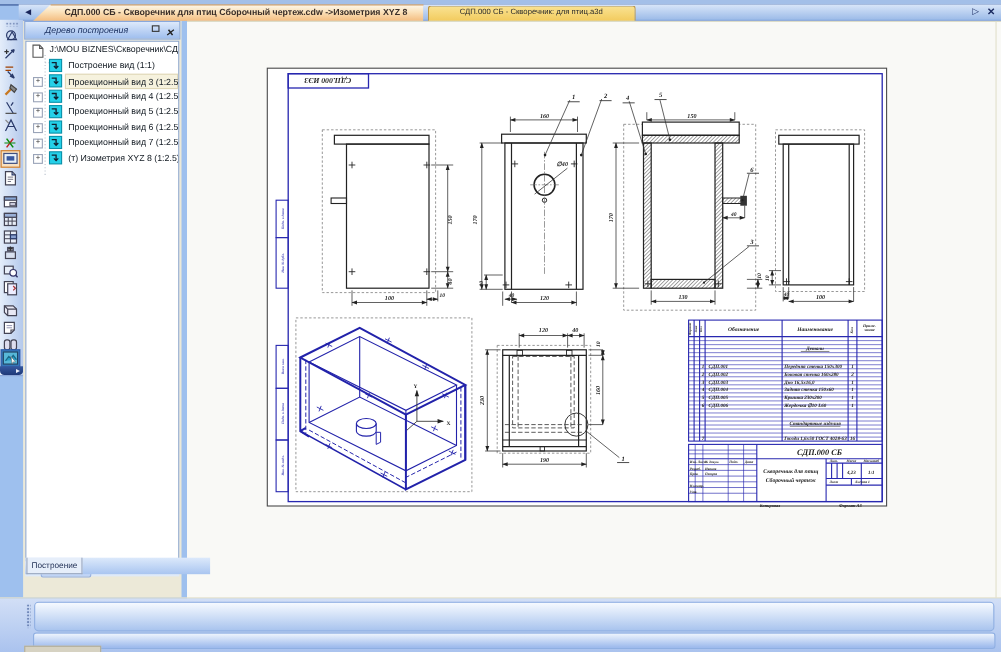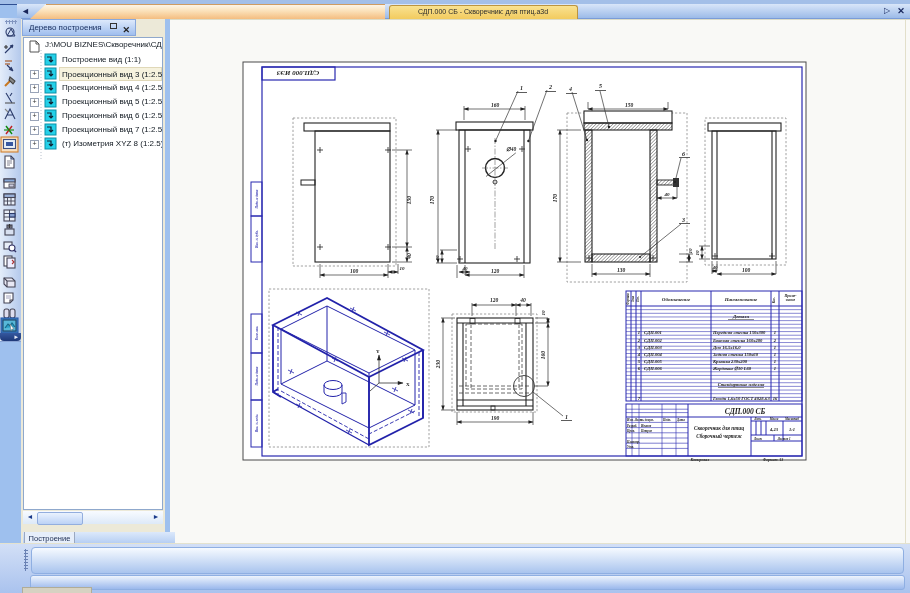--- a/index.html
+++ b/index.html
@@ -15,46 +15,47 @@
 #tab2t{left:390px;top:5px;width:186px;height:13px;font-size:7px;color:#2a2a2a;line-height:13px;text-align:center;}
 #btnR1{left:882px;top:6px;width:10px;height:10px;color:#1a2a60;font-size:8px;line-height:10px;text-align:center;}
 #btnR2{left:896px;top:6px;width:10px;height:10px;color:#1a2a60;font-size:9px;line-height:10px;text-align:center;font-weight:bold;}
 
 #canvas{left:170px;top:19px;width:740px;height:524px;background:#f9f9f6;border-top:1px solid #dcdcc8;}
 
 #toolbar{left:0;top:18px;width:21px;height:323px;background:linear-gradient(90deg,#e4edfa,#b4c9ec);border-right:1px solid #8aa4d4;border-bottom:1px solid #8aa4d4;}
 #toolbar .grip{margin:2px auto 1px auto;width:12px;height:4px;background-image:radial-gradient(circle,#8296c0 1px,transparent 1.2px);background-size:3px 3px;}
 
 #treewrap{left:21px;top:19px;width:144px;height:524px;background:#ece9d8;}
-#treehead{left:22px;top:19px;width:114px;height:17px;background:linear-gradient(#dde9fb,#9fbeee);border:1px solid #89a8dc;color:#1a3060;font-size:8px;line-height:16px;padding-left:6px;box-sizing:border-box;}
+#treehead{left:22px;top:19px;width:142px;height:17px;background:linear-gradient(#dde9fb,#9fbeee);border:1px solid #89a8dc;color:#1a3060;font-size:8px;line-height:16px;padding-left:18px;box-sizing:border-box;font-style:italic;}
 #treehead .ic{position:absolute;right:18px;top:3px;font-size:8px;color:#222;}
 #treehead .xc{position:absolute;right:5px;top:2px;font-size:9px;color:#222;font-weight:bold;}
 #treebody{left:23px;top:37px;width:140px;height:473px;background:#fff;border:1px solid #8fa8cc;box-sizing:border-box;overflow:hidden;}
 .trow{position:absolute;height:14px;font-size:8px;color:#101820;line-height:14px;white-space:nowrap;}
 .tsel{background:#f6f2de;border:1px solid #e0d8b8;}
 .plus{position:absolute;width:7px;height:7px;border:1px solid #9aa4b8;background:#fff;font-size:7px;line-height:6px;text-align:center;color:#333;}
 #hscroll{left:23px;top:511px;width:140px;height:13px;background:linear-gradient(#f8fbff,#dde9f8);}
 #hscroll .ar{position:absolute;top:1px;width:12px;height:11px;background:linear-gradient(#f4f8ff,#c3d6f4);border:1px solid #93aede;border-radius:2px;color:#2a4a9a;font-size:7px;line-height:10px;text-align:center;}
 #hthumb{position:absolute;left:14px;top:1px;width:44px;height:11px;background:linear-gradient(#eaf2fe,#bcd2f6);border:1px solid #93aede;border-radius:2px;}
-#treetabs{left:23px;top:532px;width:152px;height:15px;background:linear-gradient(#dce9fb,#a9c5f0);}
+#treetabs{left:23px;top:507px;width:168px;height:15px;background:linear-gradient(#dce9fb,#a9c5f0);}
 #ttab{position:absolute;left:1px;top:0px;width:49px;height:14px;background:#e6eefa;border:1px solid #9aa8c0;border-top:none;font-size:7.5px;color:#1a2a50;text-align:center;line-height:13px;}
 
 #dock{left:0;top:543px;width:910px;height:50px;background:linear-gradient(#d2dff6,#a9c2ee);border-top:1px solid #e4e2ce;}
 #grip1{left:24px;top:549px;width:4px;height:22px;background-image:radial-gradient(circle,#6a82b4 1px,transparent 1.2px);background-size:3px 3px;}
 #propbar{left:31px;top:547px;width:871px;height:25px;background:linear-gradient(#f6faff,#a9c4ee);border:1px solid #8fafe2;border-radius:4px;}
 #statbar{left:30px;top:575px;width:873px;height:13px;background:linear-gradient(#eef4fd,#9ab8ec);border:1px solid #8fafe2;border-radius:3px;}
 #graybox{left:22px;top:587px;width:68px;height:6px;background:#d6d2c2;border:1px solid #b0ac98;}
 </style></head>
 <body>
 <div id="app">
   <div class="abs" id="topstrip"></div>
   <div class="abs" id="tabbar"></div>
   <div class="abs" id="btnL">◄</div>
   <div class="abs" id="tab1"></div>
   <div class="abs" id="tab1b"></div>
+  <div class="abs" id="tab1t">СДП.000 СБ - Скворечник для птиц Сборочный чертеж.cdw -&gt;Изометрия XYZ 8</div>
   <div class="abs" id="tab2"></div>
   <div class="abs" id="tab2t">СДП.000 СБ - Скворечник: для птиц.a3d</div>
   <div class="abs" id="btnR1">▷</div>
   <div class="abs" id="btnR2">✕</div>
   <div class="abs" id="canvas">
       <div style="position:absolute;left:735px;top:0;width:1px;height:524px;background:#e2dfca"></div>
   <svg width="740" height="524" style="position:absolute;left:0;top:0" font-family="Liberation Serif" font-style="italic" font-weight="bold" fill="#1a1a1a">
     <defs>
       <pattern id="hat" width="2.4" height="2.4" patternUnits="userSpaceOnUse" patternTransform="rotate(45)">
         <line x1="0" y1="0" x2="0" y2="2.4" stroke="#333" stroke-width="0.8"></line>

